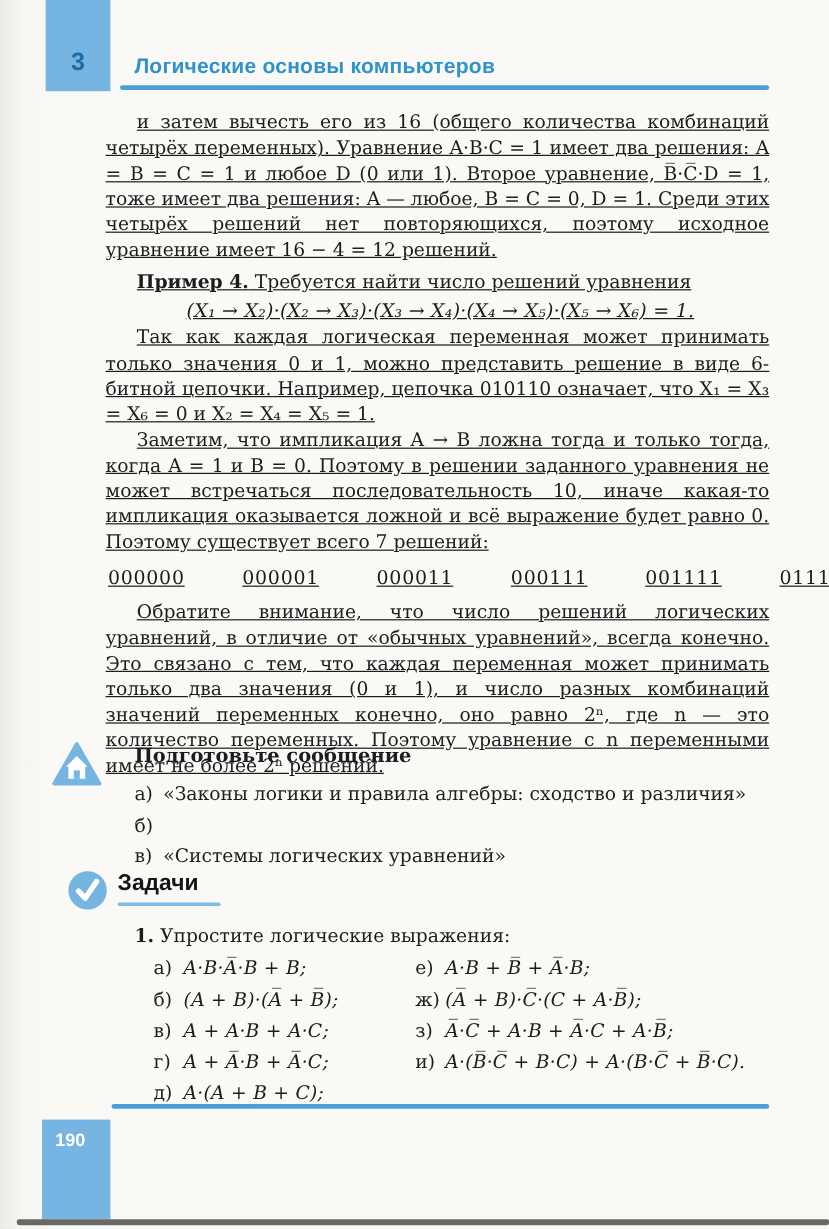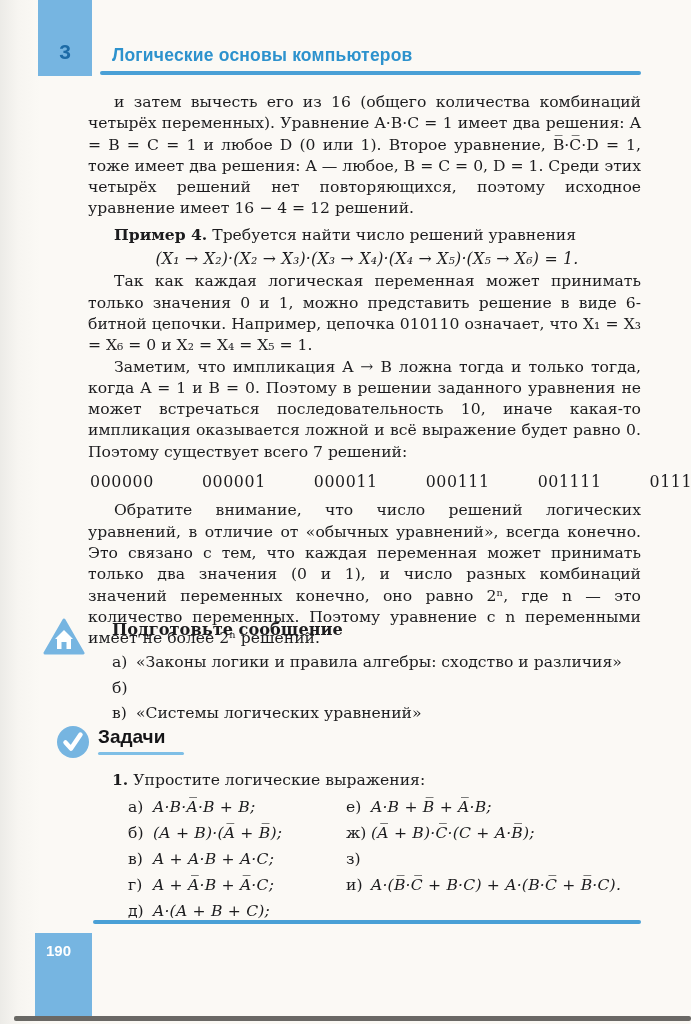--- a/index.html
+++ b/index.html
@@ -32,21 +32,21 @@
     letter-spacing: 0.2px;
   }
   .header-rule {
     position: absolute; left: 100px; top: 71px; width: 541px; height: 4px;
     background: #4aa0d6; border-radius: 2px;
   }
 
   
   .main {
     position: absolute; left: 88px; top: 92px; width: 553px;
-    font-size: 15.6px; line-height: 21.3px; text-align: justify;
+    font-size: 15.6px; line-height: 21.3px; text-align: justify; text-decoration: underline;
   }
   .para { margin: 0; }
   .indent { text-indent: 26px; }
   .example-para { margin-top: 4px; }
   .bold-label { font-weight: bold; }
   .formula {
     margin: 2px 0 2px 0; padding-left: 5px;
     font-style: italic; font-size: 15.8px; letter-spacing: 0.2px;
     text-align: center;
   }
@@ -204,20 +204,21 @@
         <div class="expr-item">
           <span class="expr-label">е)</span>
           <span class="math-expr">A·B + B̅ + A̅·B;</span>
         </div>
         <div class="expr-item">
           <span class="expr-label">ж)</span>
           <span class="math-expr">(A̅ + B)·C̅·(C + A·B̅);</span>
         </div>
         <div class="expr-item">
           <span class="expr-label">з)</span>
+          <span class="math-expr">A̅·C̅ + A·B + A̅·C + A·B̅;</span>
         </div>
         <div class="expr-item">
           <span class="expr-label">и)</span>
           <span class="math-expr">A·(B̅·C̅ + B·C) + A·(B·C̅ + B̅·C).</span>
         </div>
       </div>
     </div>
   </div>
 
   <div class="bottom-rule"></div>

